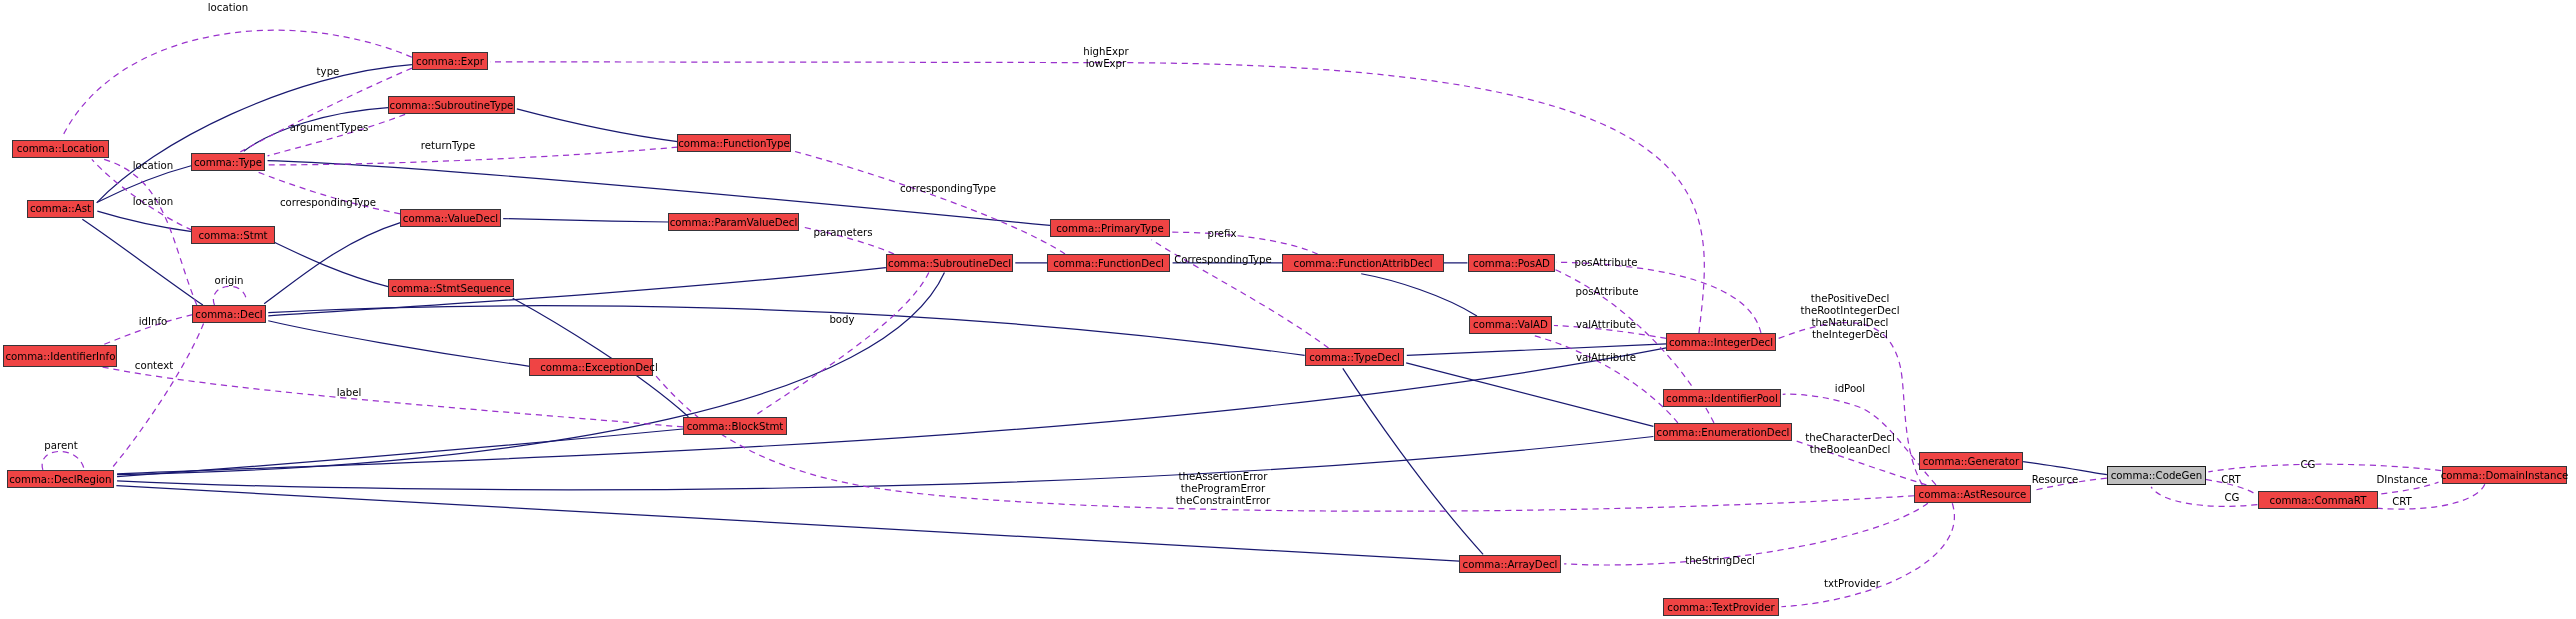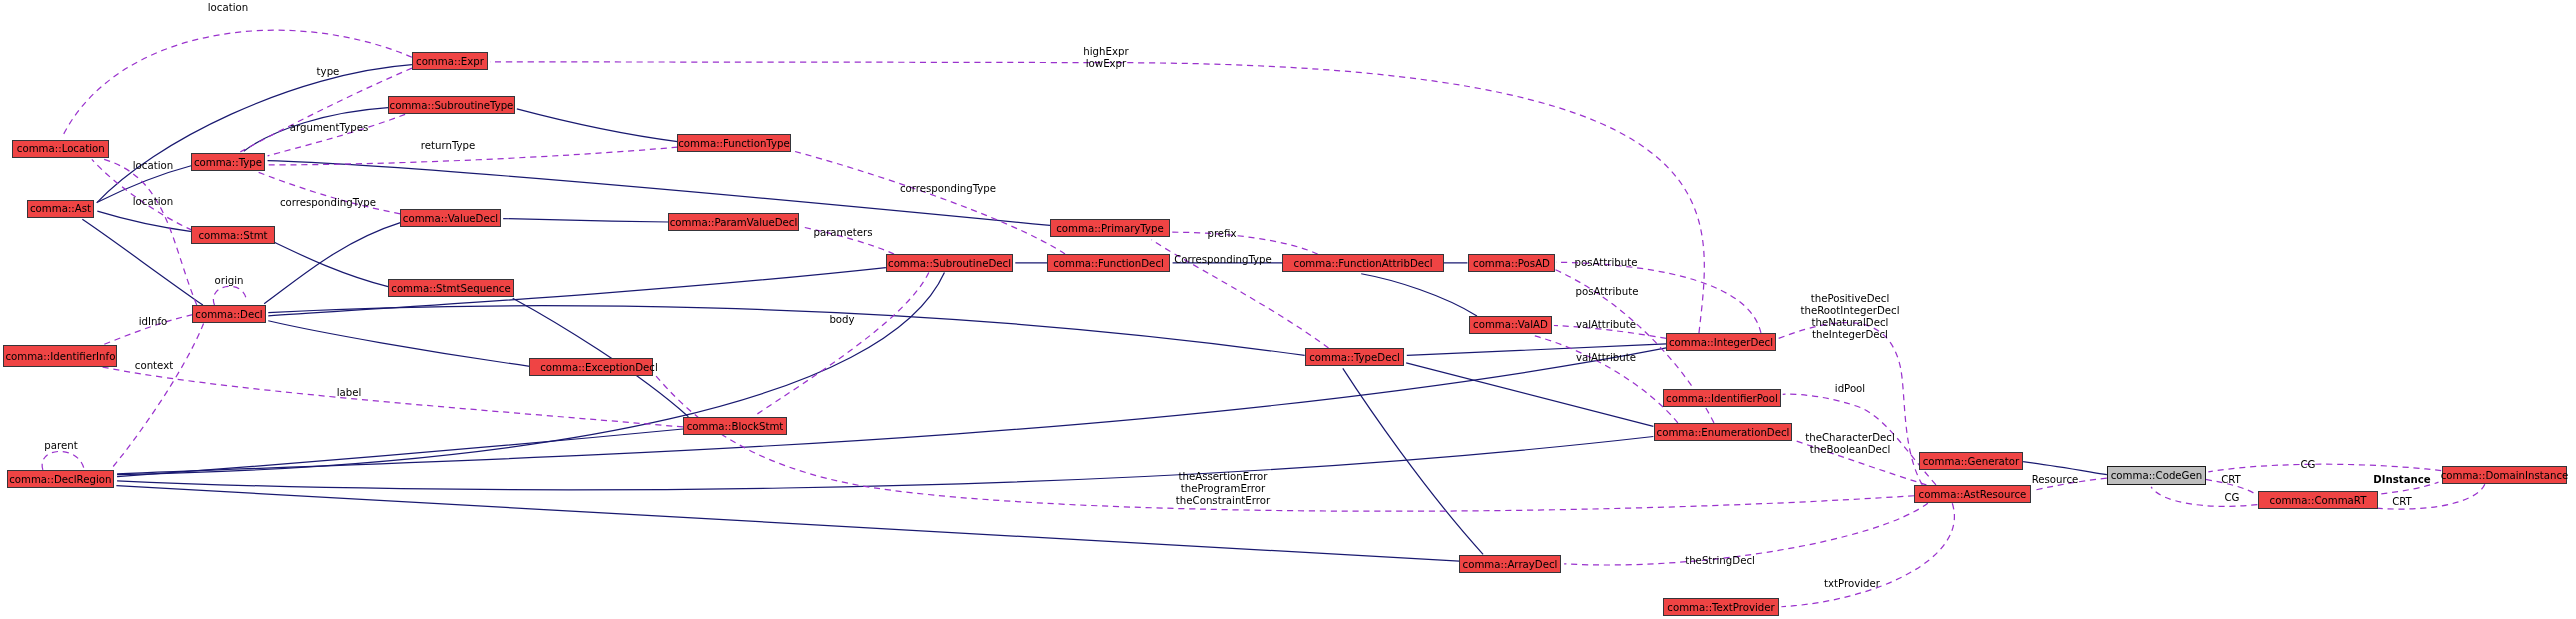--- a/index.html
+++ b/index.html
@@ -160,17 +160,17 @@
 theBooleanDecl</div>
       <div class="edge-label" style="left: 1223px; top: 489px;">theAssertionError
 theProgramError
 theConstraintError</div>
       <div class="edge-label" style="left: 1720px; top: 561px;">theStringDecl</div>
       <div class="edge-label" style="left: 1852px; top: 584px;">txtProvider</div>
       <div class="edge-label" style="left: 2055px; top: 480px;">Resource</div>
       <div class="edge-label" style="left: 2308px; top: 465px;">CG</div>
       <div class="edge-label" style="left: 2231px; top: 480px;">CRT</div>
       <div class="edge-label" style="left: 2232px; top: 498px;">CG</div>
-      <div class="edge-label" style="left: 2402px; top: 480px; font-weight: bold;">DInstance</div>
+      <div class="edge-label" style="left: 2402px; top: 480px;">DInstance</div>
       <div class="edge-label" style="left: 2402px; top: 502px;">CRT</div>
     </div>
 </div>
 
 
 </body></html>

